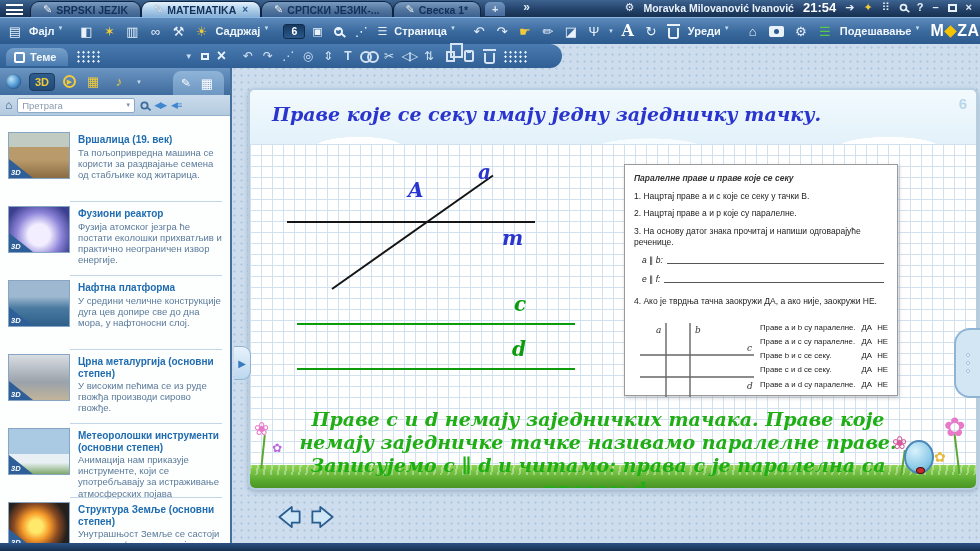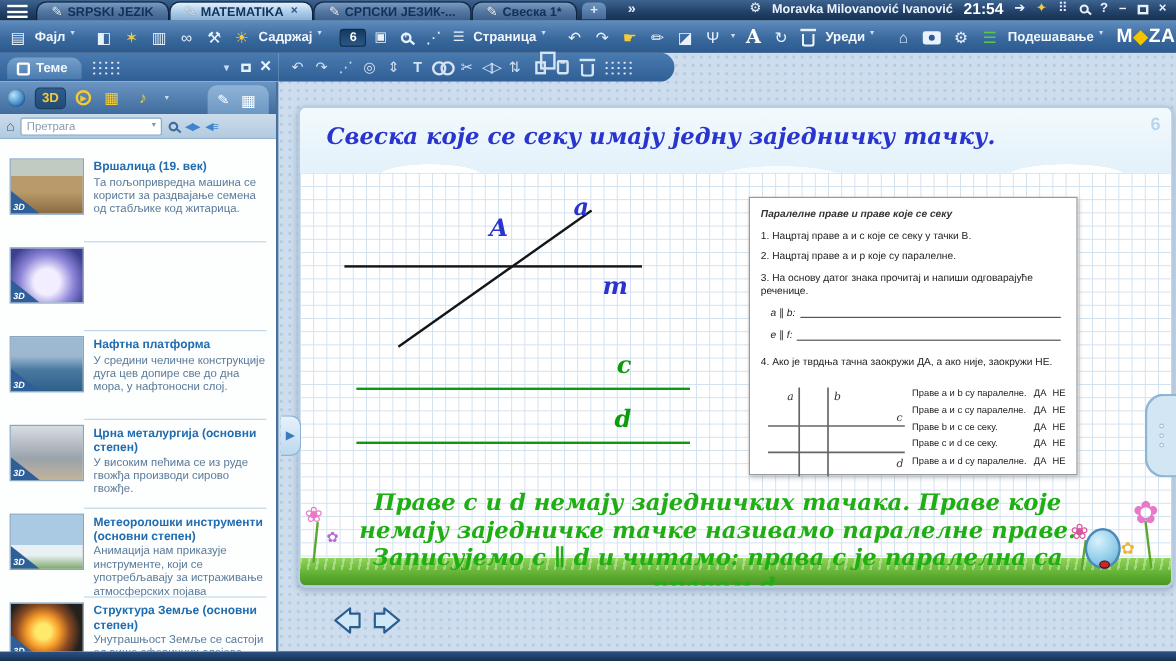--- a/index.html
+++ b/index.html
@@ -131,21 +131,21 @@
   .la{left:82px;top:198px;width:197px;height:2px;background:#151515;position:absolute;transform:rotate(-35.2deg);transform-origin:0 50%;}
   .lc{left:47px;top:233px;width:278px;height:2px;background:#0b9b0b;position:absolute;}
   .ld{left:47px;top:278px;width:278px;height:2px;background:#0b9b0b;position:absolute;}
   .glabel{position:absolute;font-family:"DejaVu Serif",serif;font-style:italic;font-weight:bold;font-size:20px;color:#2a35cf;}
   .glabel.green{color:#0b9b0b;}
   
   .panel{position:absolute;left:374px;top:74px;width:274px;height:232px;background:#fff;border:1px solid #9a9a9a;
     box-shadow:1px 2px 4px rgba(0,0,0,.2);padding:8px 9px;font-size:8.5px;color:#222;line-height:1.25;}
   .panel .wtitle{font-style:italic;font-weight:bold;color:#333;margin-bottom:7px;}
   .panel .task{margin-bottom:7px;}
-  .fillrow{display:flex;align-items:center;gap:4px;margin:8px 4px 0 8px;font-style:italic;}
+  .fillrow{display:flex;align-items:flex-start;gap:4px;margin:8px 4px 0 8px;font-style:italic;}
   .fillrow .line{flex:1;border-bottom:1px solid #555;height:9px;}
   .task4{margin-top:12px;}
   .p-bottom{display:flex;margin-top:8px;}
   .p-fig{width:126px;flex:none;}
   .stms{flex:1;padding-top:8px;}
   .stm{display:flex;align-items:center;font-size:7.8px;margin-bottom:4.4px;}
   .stm .t{flex:1;}
   .stm .yn{width:16px;text-align:right;font-weight:bold;color:#1a1a1a;font-weight:normal;}
   
   .greentxt{position:absolute;left:24px;top:318px;width:648px;text-align:center;z-index:3;
@@ -353,20 +353,24 @@
           <b>Вршалица (19. век)</b>
           <span>Та пољопривредна машина се користи за раздвајање семена од стабљике код житарица.</span>
         </span>
       </div>
 
       <div class="side-item">
         <span class="thumb t2">
           <span class="badge-tri"></span>
           <span class="badge-txt">3D</span>
         </span>
+        <span class="side-txt">
+          <b>Фузиони реактор</b>
+          <span>Фузија атомског језгра ће постати еколошки прихватљив и практично неограничен извор енергије.</span>
+        </span>
       </div>
 
       <div class="side-item">
         <span class="thumb t3">
           <span class="badge-tri"></span>
           <span class="badge-txt">3D</span>
         </span>
         <span class="side-txt">
           <b>Нафтна платформа</b>
           <span>У средини челичне конструкције дуга цев допире све до дна мора, у нафтоносни слој.</span>
@@ -406,21 +410,21 @@
         </span>
       </div>
 
     </div>
   </div>
 
   <div class="page">
     <div class="gridarea"></div>
     <div class="sky"></div>
     <div class="pgnum">6</div>
-    <div class="ptitle">Свеска које се секу имају једну заједничку тачку.</div>
+    <div class="ptitle">Праве које се секу имају једну заједничку тачку.</div>
 
     <div class="lm"></div>
     <div class="la"></div>
     <div class="lc"></div>
     <div class="ld"></div>
     <span class="glabel" style="left:158px;top:88px">A</span>
     <span class="glabel" style="left:228px;top:70px">a</span>
     <span class="glabel" style="left:252px;top:136px">m</span>
     <span class="glabel green" style="left:264px;top:202px">c</span>
     <span class="glabel green" style="left:262px;top:247px">d</span>

